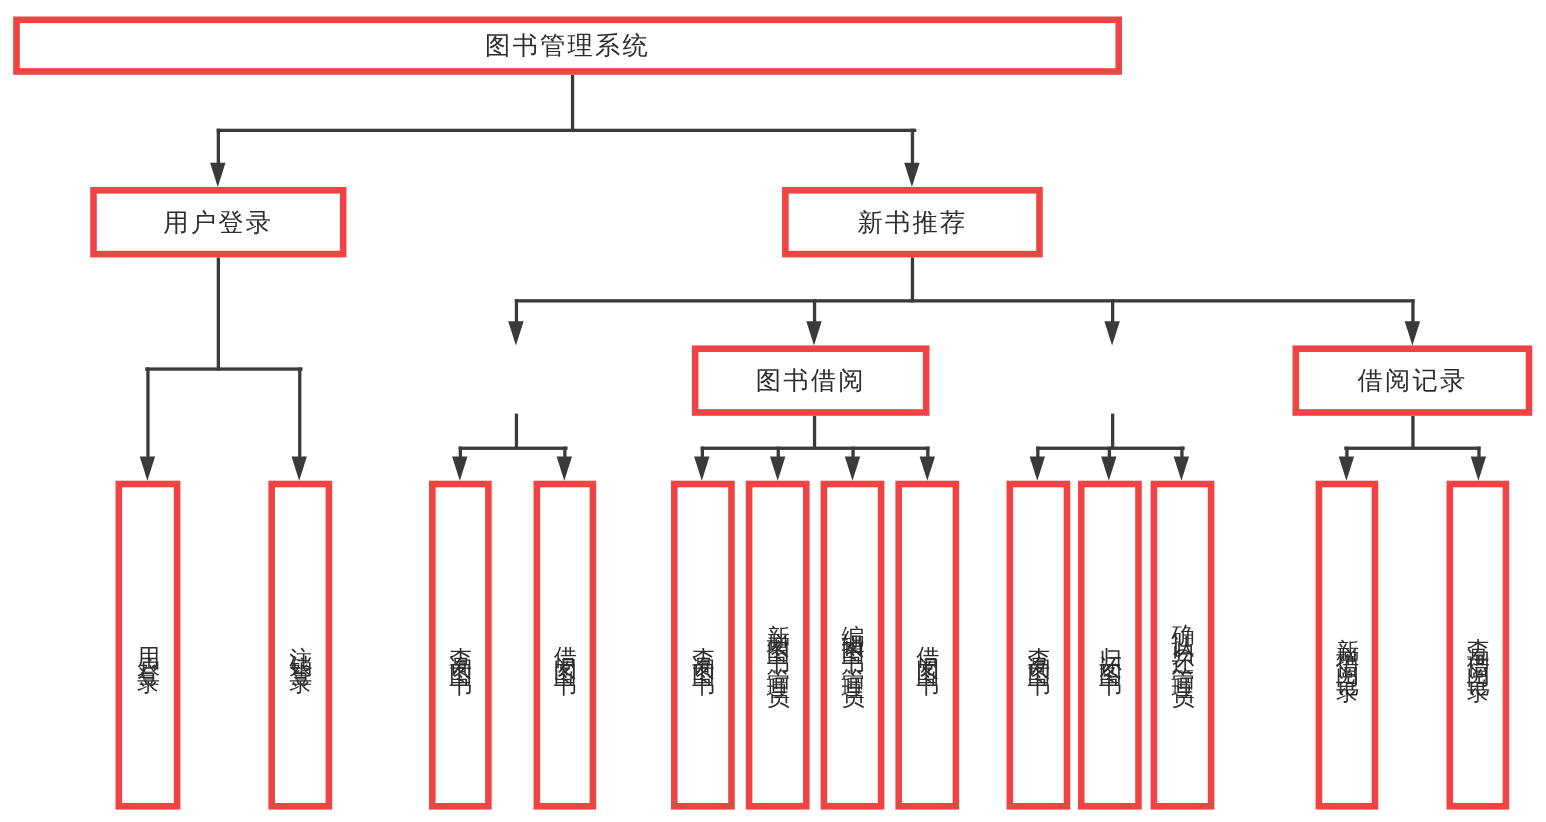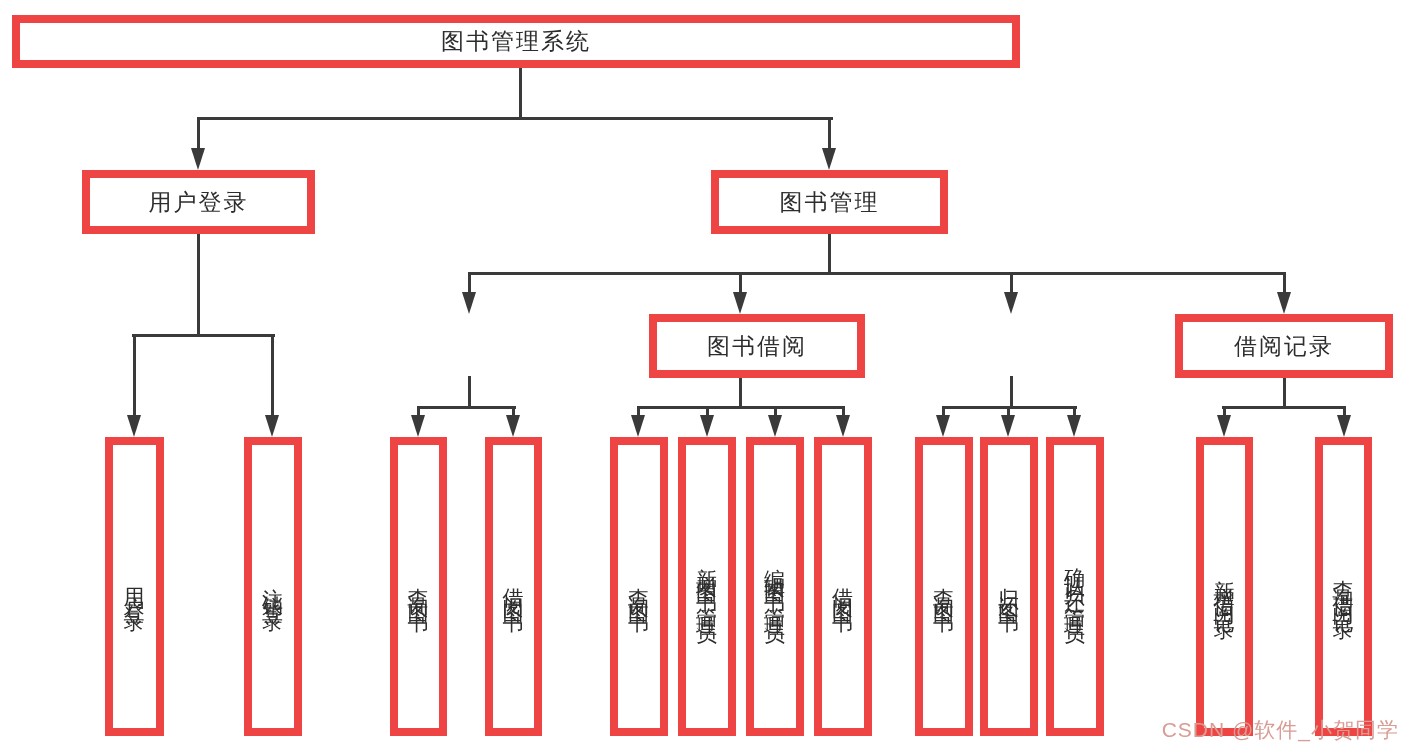--- a/index.html
+++ b/index.html
@@ -2,21 +2,21 @@
 <html><head>
 <meta charset="utf-8">
 <style>
   html,body { margin:0; padding:0; background:#ffffff; }
   #canvas {
     position:relative; width:1405px; height:747px; background:#ffffff;
     font-family:"Liberation Sans","DejaVu Sans",sans-serif; overflow:hidden;
   }
   .hbox, .vbox {
     position:absolute; box-sizing:border-box; background:#ffffff;
-    border:8px solid #ef4444; display:flex; align-items:center; justify-content:center;
+    border:6px solid #ef4444; display:flex; align-items:center; justify-content:center;
     color:#2d2d2d;
   }
   .hbox { font-size:23px; letter-spacing:2px; }
   .vbox { font-size:21px; }
   .vtext {
     writing-mode:vertical-rl; text-orientation:mixed;
     letter-spacing:8px; line-height:1; white-space:nowrap;
   }
   .h { position:absolute; height:3px; background:#3a3a3a; }
   .v { position:absolute; width:3px; background:#3a3a3a; }
@@ -95,24 +95,24 @@
   <div class="arrow" style="left:1337px; top:415px;"></div>
 
   <div class="hbox" style="left:12px; top:15px; width:1008px; height:53px;">
     <span>图书管理系统</span>
   </div>
 
   <div class="hbox" style="left:82px; top:170px; width:233px; height:64px;">
     <span>用户登录</span>
   </div>
   <div class="hbox" style="left:711px; top:170px; width:237px; height:64px;">
-    <span>图书管理</span>
+    <span>新书推荐</span>
   </div>
 
-  <div class="hbox" style="left:649px; top:314px; width:216px; height:64px;text-align:right;">
+  <div class="hbox" style="left:629px; top:314px; width:216px; height:64px;text-align:right;">
     <span>图书借阅</span>
   </div>
   <div class="hbox" style="left:1175px; top:314px; width:218px; height:64px;">
     <span>借阅记录</span>
   </div>
 
   <div class="vbox" style="left:105px; top:437px; width:59px; height:299px;">
     <span class="vtext">用户登录</span>
   </div>
   <div class="vbox" style="left:244px; top:437px; width:58px; height:299px;">
@@ -149,15 +149,14 @@
     <span class="vtext">确认归还（管理员）</span>
   </div>
 
   <div class="vbox" style="left:1196px; top:437px; width:57px; height:299px;">
     <span class="vtext">新增借阅记录</span>
   </div>
   <div class="vbox" style="left:1315px; top:437px; width:57px; height:299px;">
     <span class="vtext">查询借阅记录</span>
   </div>
 
-  <div id="watermark">CSDN @软件_小贺同学</div>
 
 </div>
 
 </body></html>

